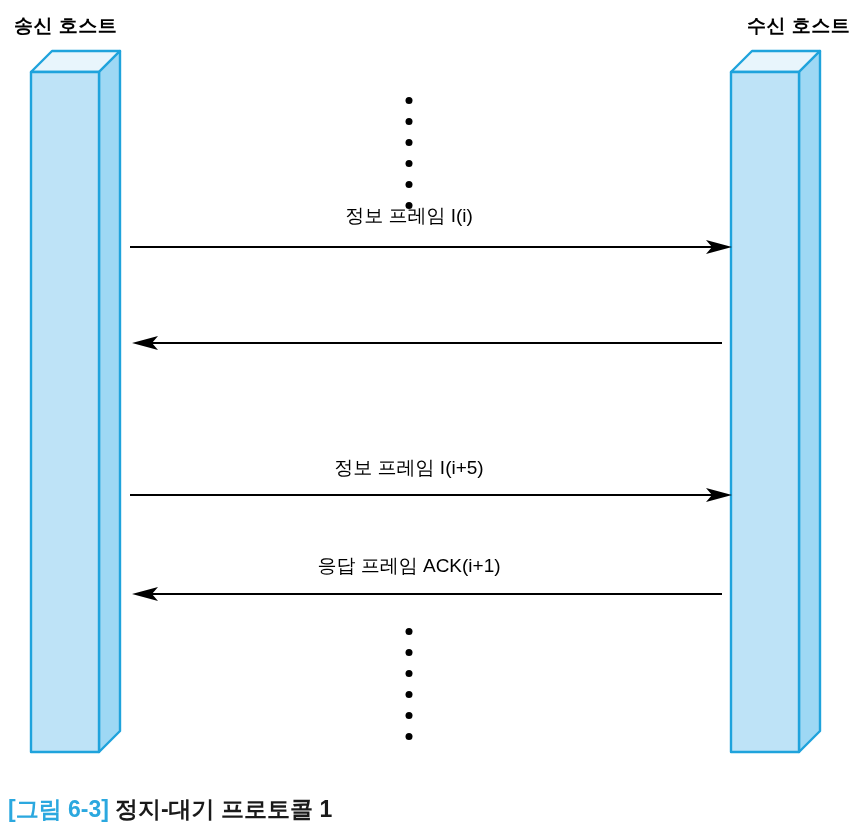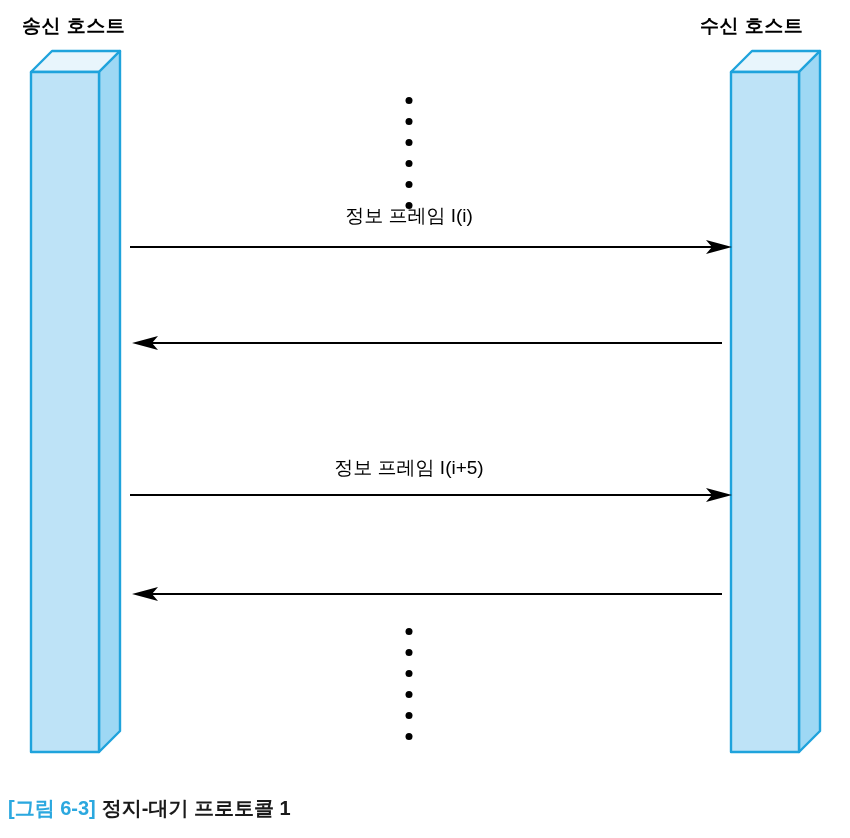--- a/index.html
+++ b/index.html
@@ -21,22 +21,22 @@
   }
   .host-label {
     position: absolute;
     font-size: 19px;
     font-weight: bold;
     letter-spacing: 0.5px;
     color: #000000;
     white-space: nowrap;
     line-height: 1;
   }
-  #label-sender { left: 14px; top: 16px; margin-left: 8px; }
-  #label-receiver { left: 700px; top: 16px; }
+  #label-sender { left: 14px; top: 16px; }
+  #label-receiver { left: 747px; top: 16px; }
 
   .host-box {
     position: absolute;
     top: 46px;
     width: 108px;
     height: 730px;
   }
   #host-sender { left: 24px; }
   #host-receiver { left: 724px; }
   .host-box svg { display: block; }
@@ -76,21 +76,21 @@
   }
   #dots-top { top: 97px; }
   #dots-top .dot { margin-bottom: 14px; }
   #dots-bottom { top: 628px; }
   #dots-bottom .dot { margin-bottom: 14px; }
 
   #caption {
     position: absolute;
     left: 8px;
     top: 796px;
-    font-size: 20px;
+    font-size: 23px;
     font-weight: bold;
     line-height: 1.2;
     white-space: nowrap;
   }
   #caption-number { color: #2BA8DF; }
   #caption-text { color: #1a1a1a; margin-left: 6px; }
 </style>
 </head>
 <body>
 
@@ -123,20 +123,21 @@
     <span class="dot"></span>
     <span class="dot"></span>
     <span class="dot"></span>
   </div>
 
   <div class="msg-label" style="left:409px; top:206px;">정보 프레임 I(i)</div>
 
 
   <div class="msg-label" style="left:409px; top:458px;">정보 프레임 I(i+5)</div>
 
+  <div class="msg-label" style="left:409px; top:556px;">응답 프레임 ACK(i+1)</div>
 
   <svg class="arrow-layer" viewBox="0 0 850 838" xmlns="http://www.w3.org/2000/svg">
     <g stroke="#000000" stroke-width="2.2" fill="#000000">
       <g>
         <line x1="130" y1="247" x2="722" y2="247"></line>
         <polygon points="732,247 706,240 712,247 706,254" stroke="none"></polygon>
       </g>
       <g>
         <line x1="722" y1="343" x2="142" y2="343"></line>
         <polygon points="132,343 158,336 152,343 158,350" stroke="none"></polygon>

